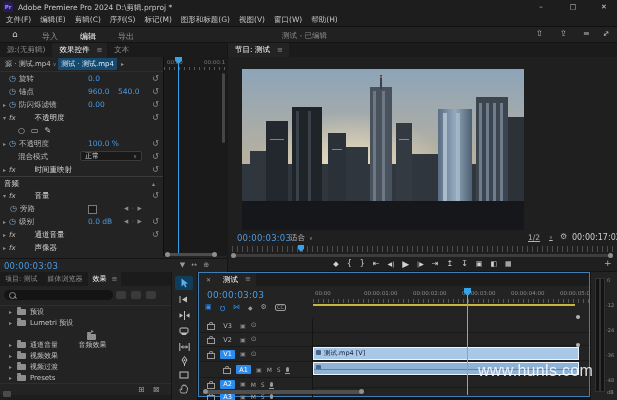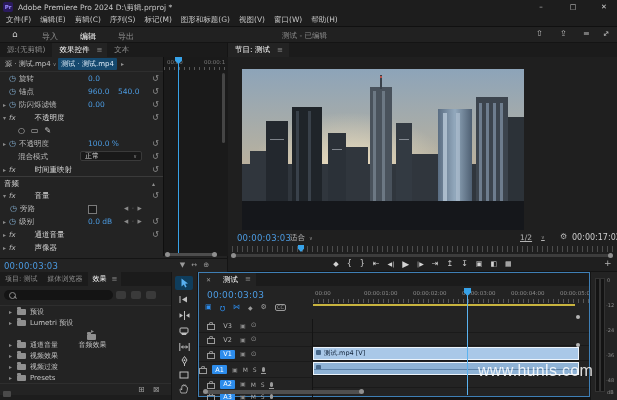--- a/index.html
+++ b/index.html
@@ -283,21 +283,21 @@
         <circle cx="139" cy="8" r="1" fill="#e05a4e"></circle>
       </svg>
     </div>
 
     <div class="abs" style="left:0;top:188px;width:389px;height:13px;">
       <span class="abs tc" style="left:9px;top:2px;">00:00:03:03</span>
       <span class="abs flex" style="left:62px;top:2px;gap:4px;font-size:7.5px;color:#b4b4b4;">
         <span>适合</span>
         <span class="ic" style="font-size:5px;color:#8e8e8e;">∨</span>
       </span>
-      <span class="abs flex" style="left:292px;top:2px;gap:9px;font-size:7.5px;color:#b4b4b4;text-decoration:underline;">
+      <span class="abs flex" style="left:300px;top:2px;gap:9px;font-size:7.5px;color:#b4b4b4;text-decoration:underline;">
         <span>1/2</span>
         <span class="ic" style="font-size:5px;color:#8e8e8e;">∨</span>
       </span>
       <span class="abs ic" style="left:332px;top:2px;font-size:8px;color:#b4b4b4;">⚙</span>
       <span class="abs" style="left:344px;top:2px;font-size:8px;color:#cdcdcd;">00:00:17:02</span>
     </div>
 
     <div class="abs ticks" style="left:4px;top:203px;width:381px;height:6px;opacity:.8;"></div>
     <div class="abs" style="left:70px;top:202px;width:6px;height:7px;background:#37a2e8;clip-path:polygon(0 0,100% 0,100% 55%,50% 100%,0 55%);"></div>
     <div class="abs" style="left:6px;top:211px;width:377px;height:3px;background:#3c3c3c;border-radius:2px;"></div>
@@ -469,21 +469,21 @@
         <span class="ic" style="font-size:7px;color:#8a8a8a;">⊙</span>
       </div>
 
       <div class="flex" style="height:14px;gap:5px;padding-left:8px;border-bottom:1px solid #1a1a1a;">
         <span class="lock"></span>
         <span class="badge on">V1</span>
         <span class="ic" style="font-size:6px;color:#8a8a8a;">▣</span>
         <span class="ic" style="font-size:7px;color:#8a8a8a;">⊙</span>
       </div>
 
-      <div class="flex" style="height:15px;gap:5px;padding-left:0;border-bottom:1px solid #1a1a1a;">
+      <div class="flex" style="height:15px;gap:5px;padding-left:24px;border-bottom:1px solid #1a1a1a;">
         <span class="lock"></span>
         <span class="badge on">A1</span>
         <span class="ic" style="font-size:6px;color:#8a8a8a;">▣</span>
         <span style="font-size:6px;color:#a8a8a8;">M</span>
         <span style="font-size:6px;color:#a8a8a8;">S</span>
         <span class="mic"></span>
       </div>
 
       <div class="flex" style="height:12px;gap:5px;padding-left:8px;border-bottom:1px solid #1a1a1a;">
         <span class="lock"></span>

